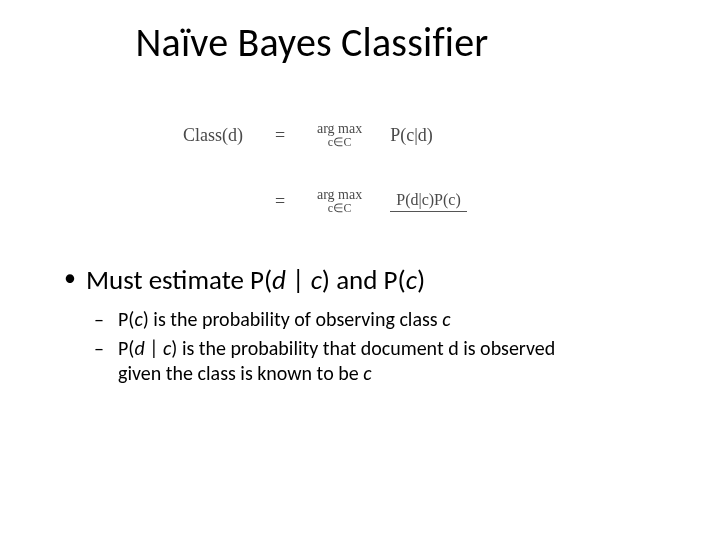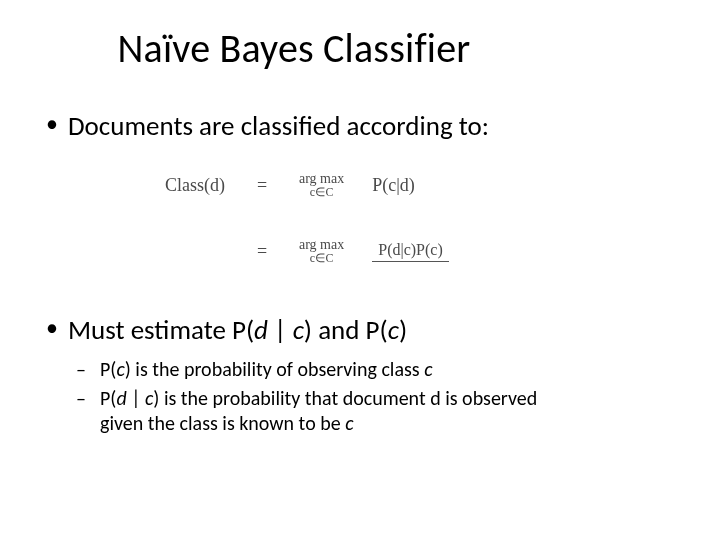--- a/index.html
+++ b/index.html
@@ -9,21 +9,22 @@
     height: 540px;
     background: #ffffff;
     font-family: Calibri, "Segoe UI", Arial, sans-serif;
     color: #000;
   }
   .slide {
     width: 588px;
     height: 540px;
     position: relative;
     box-sizing: border-box;
-    padding: 20px 40px;
+    padding: 14px 40px;
+    margin-left: 18px;
   }
   .title {
     text-align: center;
     font-size: 40px;
     font-weight: 400;
     margin-top: 4px;
     margin-bottom: 36px;
     letter-spacing: 0.2px;
   }
   .bullets {
@@ -92,21 +93,20 @@
 </style>
 </head>
 <body>
 
 <div class="slide">
 
   <div class="title">Naïve Bayes Classifier</div>
 
   <div class="bullets">
 
-    <div class="b1">Documents are classified according to:</div>
 
     <div class="gap-equations">
       <div class="eqblock">
         <div class="eqline">
           <span class="eq-lhs">Class(d)</span>
           <span class="eq-eq">=</span>
           <span class="eq-arg">
             <span class="top">arg max</span>
             <span class="sub">c∈C</span>
           </span>

